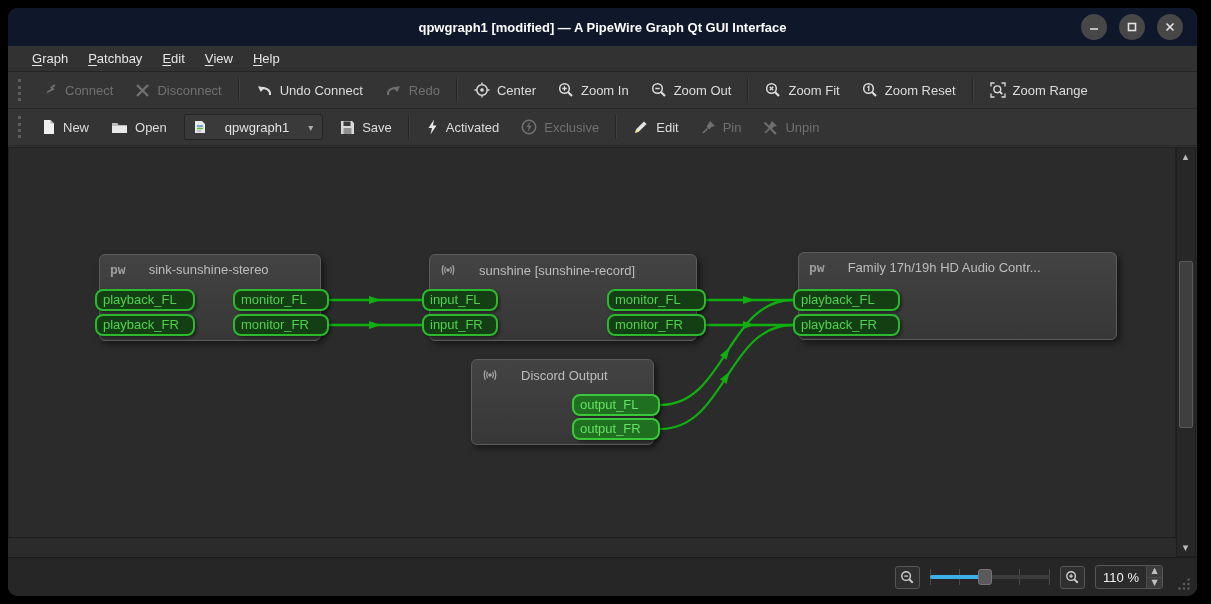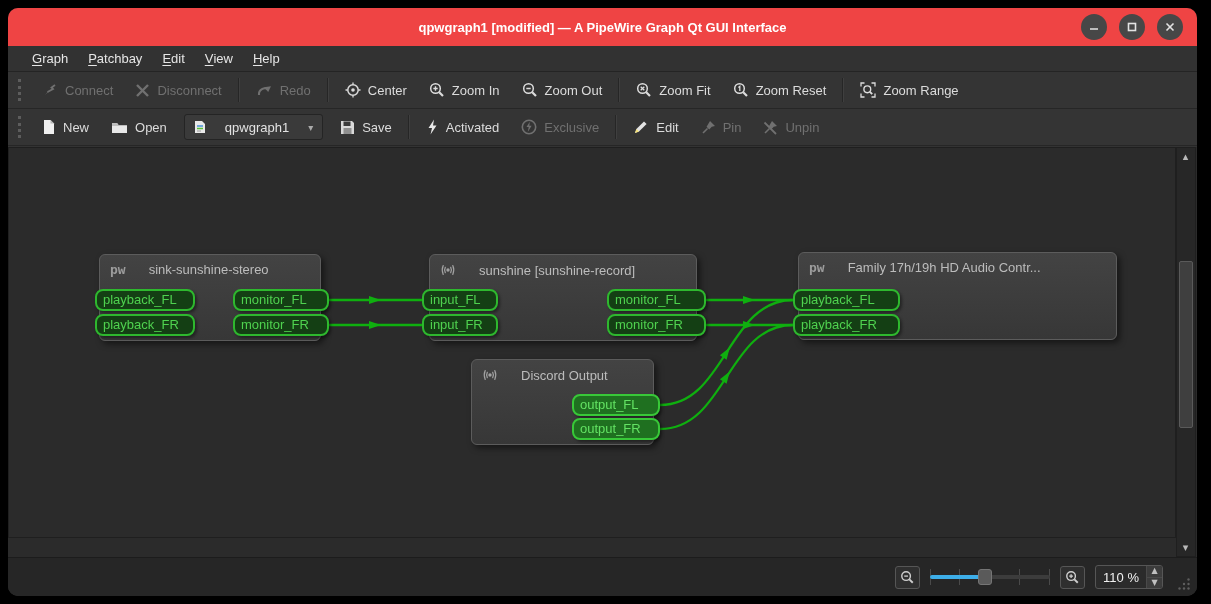--- a/index.html
+++ b/index.html
@@ -2,21 +2,21 @@
 <html><head>
 <meta charset="utf-8">
 <style>
   * { margin:0; padding:0; box-sizing:border-box; }
   html,body { width:1211px; height:604px; background:#000; overflow:hidden;
     font-family:"Liberation Sans","DejaVu Sans",sans-serif; }
   .window { position:absolute; left:8px; top:8px; width:1189px; height:588px;
     background:#333; border-radius:10px; overflow:hidden; }
 
   
-  .titlebar { position:relative; height:38px; background:#ef4444;
+  .titlebar { position:relative; height:38px; background:#0f172a;
     display:flex; align-items:center; justify-content:center; }
   .title { color:#fff; font-size:13px; font-weight:bold; }
   .winbtns { position:absolute; right:14px; top:6px; display:flex; gap:12px; }
   .winbtn { width:26px; height:26px; border-radius:50%; background:#474747;
     display:flex; align-items:center; justify-content:center; }
   .winbtn svg { stroke:#e3e3e3; stroke-width:1.6; fill:none; }
 
   
   .menubar { height:26px; background:#323232; display:flex; align-items:center;
     padding-left:14px; border-bottom:1px solid #242424; }
@@ -132,20 +132,27 @@
         </svg>
       <span>Connect</span>
     </div>
     <div class="tbtn disabled">
       <svg width="15" height="15" viewBox="0 0 15 15">
           <path d="M2,2 L13,13 M13,2 L2,13" stroke="currentColor" stroke-width="2.4" fill="none"></path>
         </svg>
       <span>Disconnect</span>
     </div>
     <div class="tsep"></div>
+    <div class="tbtn">
+      <svg width="17" height="15" viewBox="0 0 17 15">
+          <path d="M14,12 a6,6 0 0 0 -9.5,-5.5" stroke="currentColor" stroke-width="2.1" fill="none"></path>
+          <path d="M2,3.2 L9,4.2 L4.8,9 Z" fill="currentColor"></path>
+        </svg>
+      <span>Undo Connect</span>
+    </div>
     <div class="tbtn disabled">
       <svg width="17" height="15" viewBox="0 0 17 15">
           <path d="M3,12 a6,6 0 0 1 9.5,-5.5" stroke="currentColor" stroke-width="2.1" fill="none"></path>
           <path d="M15,3.2 L8,4.2 L12.2,9 Z" fill="currentColor"></path>
         </svg>
       <span>Redo</span>
     </div>
     <div class="tsep"></div>
     <div class="tbtn">
       <svg width="16" height="16" viewBox="0 0 16 16">

